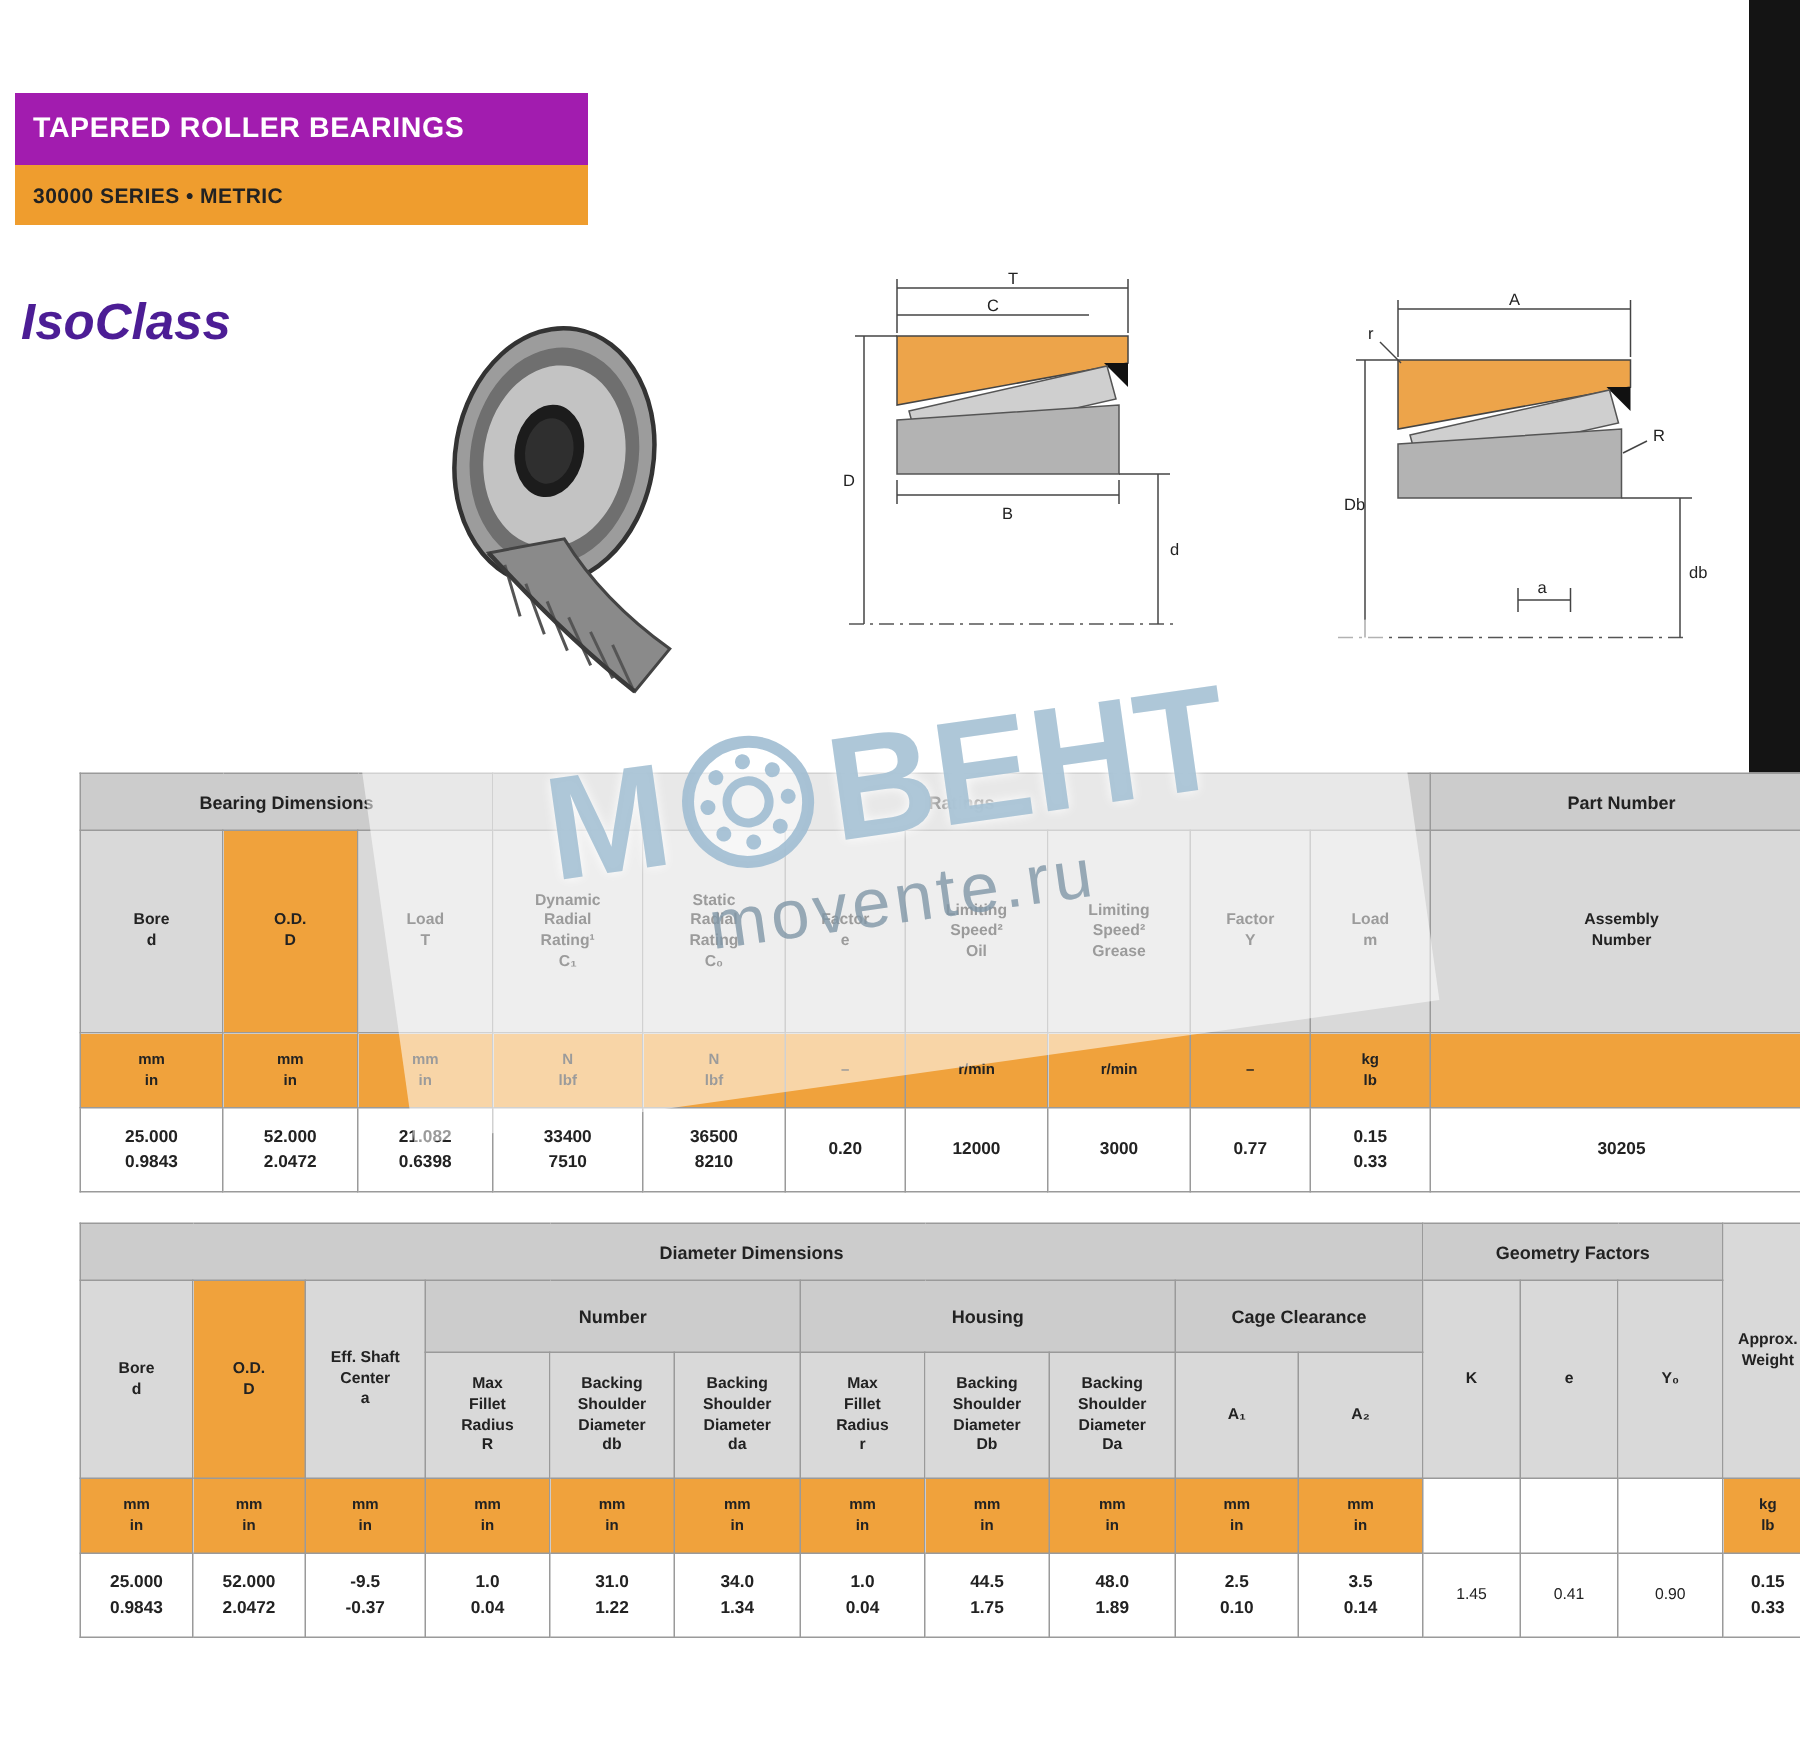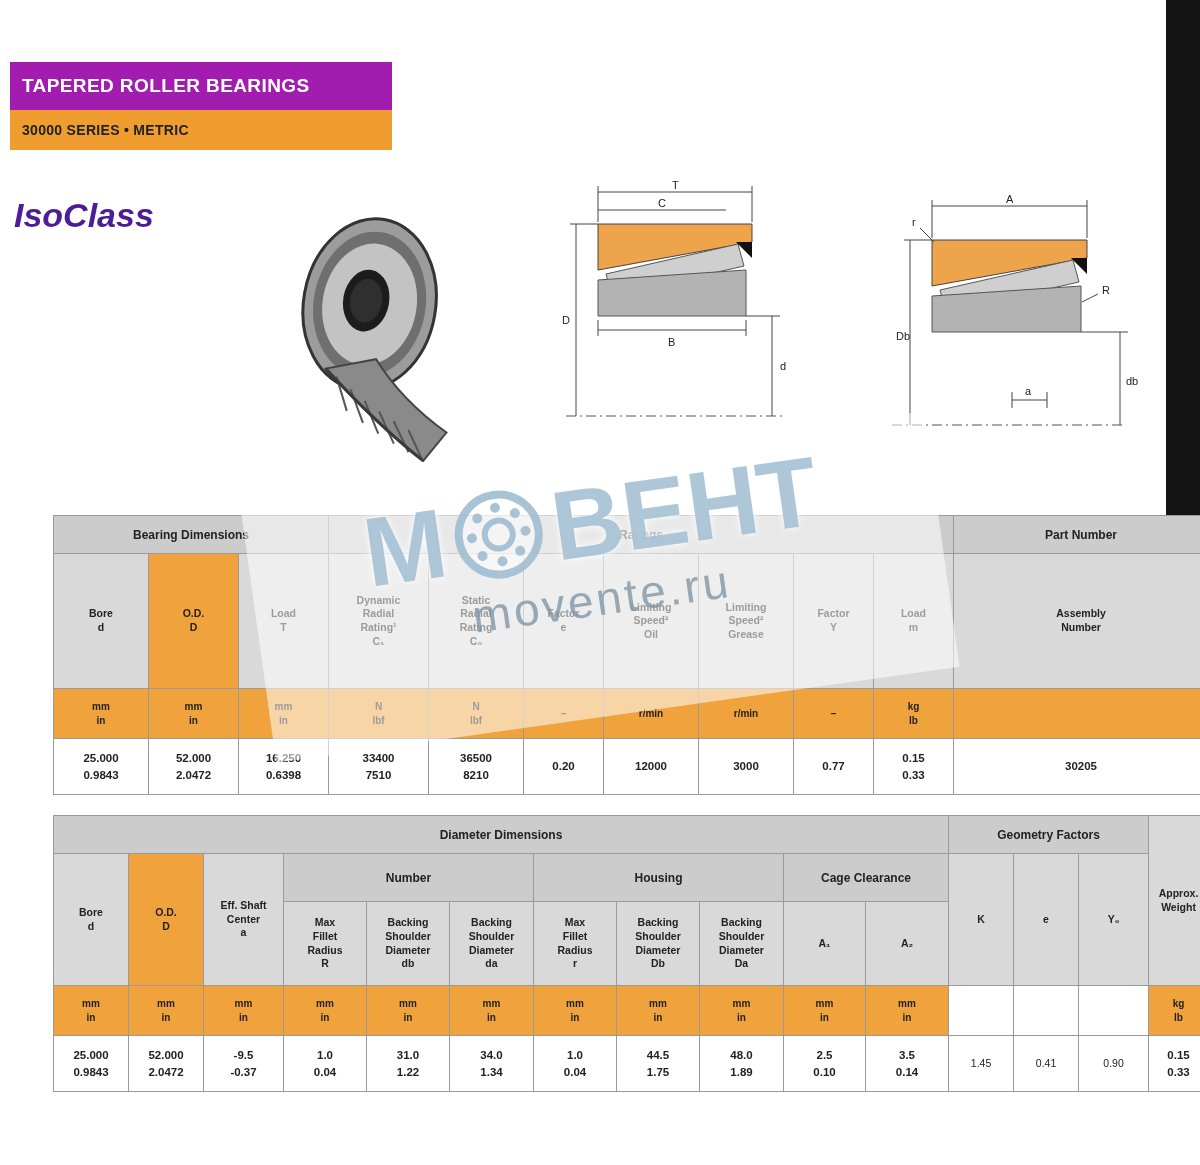--- a/index.html
+++ b/index.html
@@ -214,21 +214,21 @@
         <td>–</td>
         <td>kg
 lb</td>
         <td></td>
       </tr>
       <tr class="data">
         <td>25.000
 0.9843</td>
         <td>52.000
 2.0472</td>
-        <td>16.250
+        <td>21.082
 0.6398</td>
         <td>33400
 7510</td>
         <td>36500
 8210</td>
         <td>0.20</td>
         <td>12000</td>
         <td>3000</td>
         <td>0.77</td>
         <td>0.15

